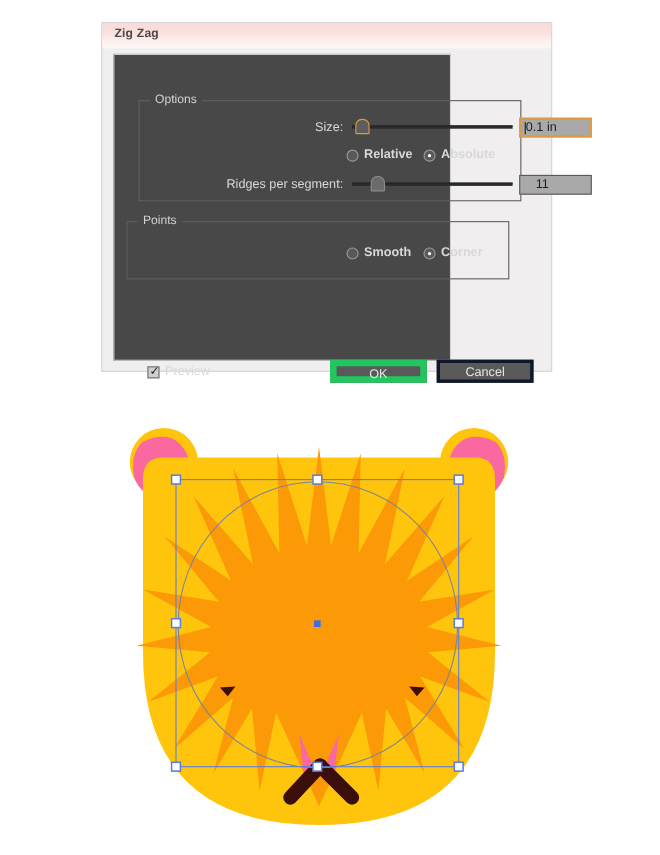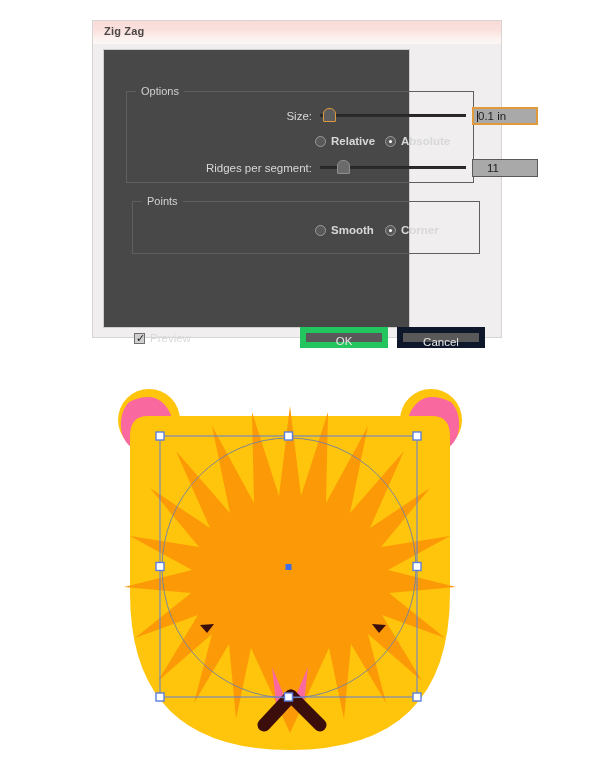--- a/index.html
+++ b/index.html
@@ -73,21 +73,21 @@
     top: -7px;
     left: 9px;
     padding: 0 5px;
     background: #484848;
     color: #d2d2d2;
     font-size: 11px;
     white-space: nowrap;
   }
 
   #group-options { left: 22px; top: 41px; width: 348px; height: 92px; }
-  #group-points  { left: 28px; top: 151px; width: 348px; height: 53px; }
+  #group-points  { left: 11px; top: 151px; width: 348px; height: 53px; }
 
   
   .field-label {
     position: absolute;
     color: #d8d8d8;
     font-size: 11.5px;
     white-space: nowrap;
     text-align: right;
   }
 
@@ -215,21 +215,21 @@
     font-size: 11.5px;
     white-space: nowrap;
   }
 
   .btn {
     position: absolute;
     top: 277px;
     width: 88px;
     height: 21px;
     background: #595959;
-    border: 6px solid #0f172a;
+    border: 3px solid #0f172a;
     box-sizing: border-box;
     color: #e6e6e6;
     font-size: 11.5px;
     line-height: 19px;
     text-align: center;
   }
   .btn.default {
     border: 6px solid #22c55e;
     line-height: 17px;
   }

